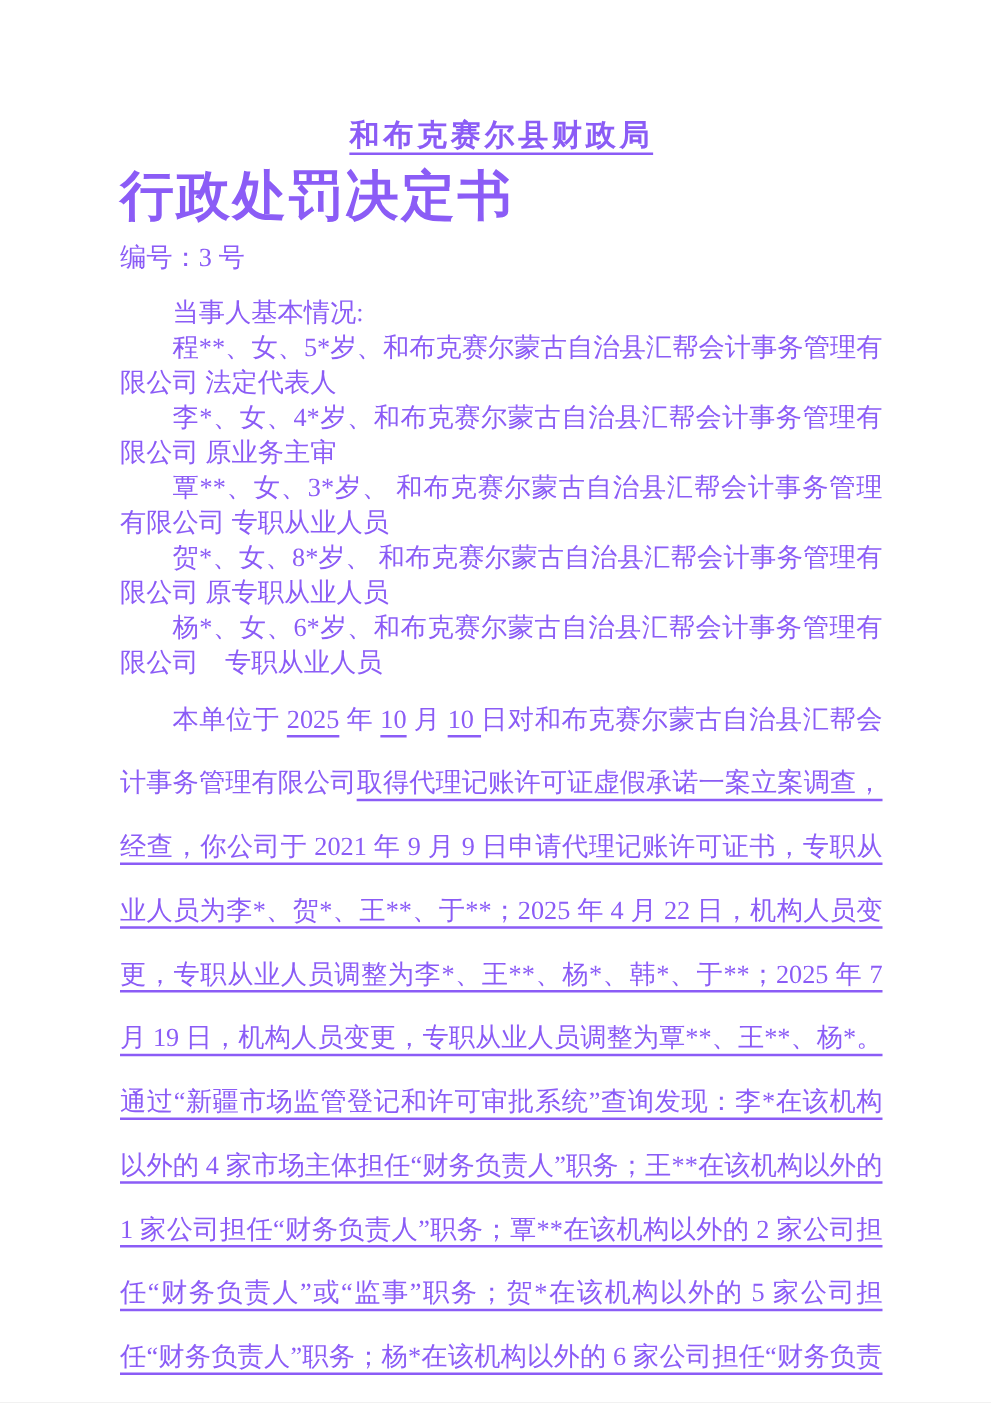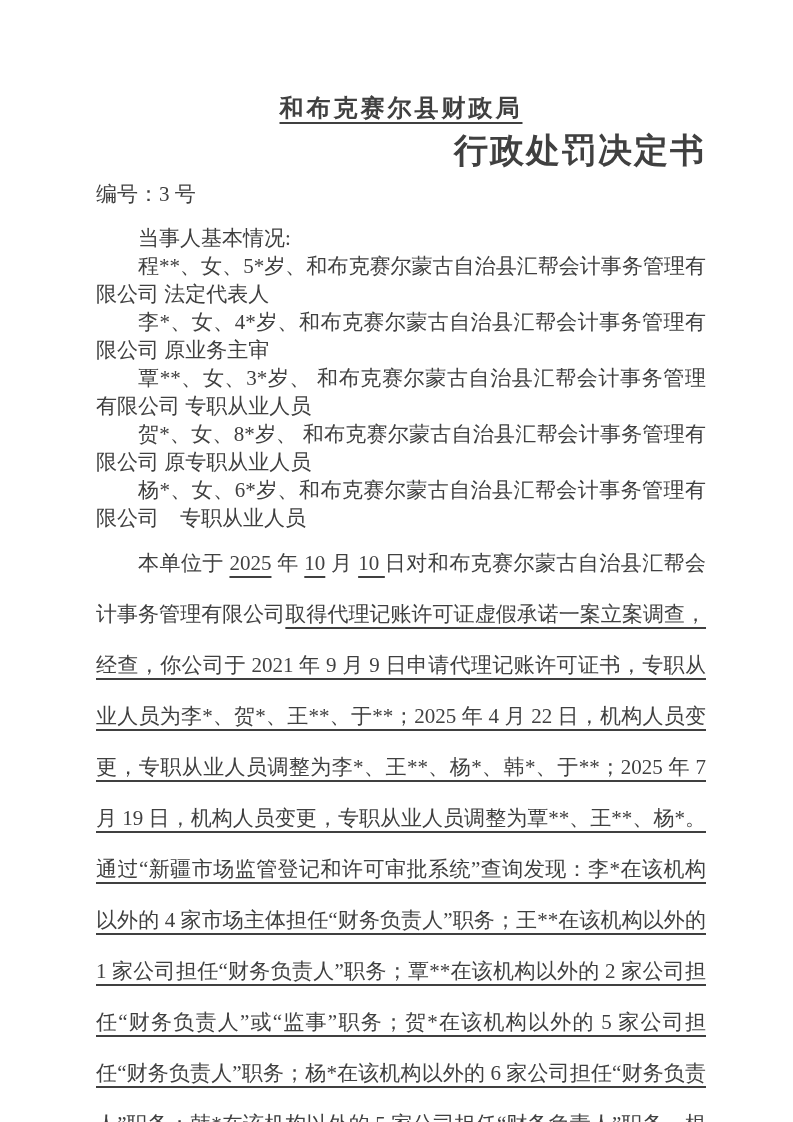--- a/index.html
+++ b/index.html
@@ -6,43 +6,43 @@
     margin: 0;
     padding: 0;
     background: #e8e8e8;
   }
   .page {
     position: relative;
     width: 793px;
     height: 1122px;
     margin: 0 auto;
     background: #ffffff;
-    color: #404040;
+    color: #8b5cf6;
     font-family: "Liberation Serif", "DejaVu Serif", serif;
     overflow: hidden;
   }
   .content {
     position: absolute;
     left: 96px;
     top: 92px;
     width: 610px;
   }
   .issuer {
     text-align: center;
     font-size: 24px;
     font-weight: bold;
     letter-spacing: 3px;
     text-decoration: underline;
     text-underline-offset: 6px;
     text-decoration-thickness: 2px;
     margin: 0 0 4px 0;
   }
   .doc-title {
-    text-align: right;
-    font-size: 34px;
+    text-align: left;
+    font-size: 43px;
     font-weight: bold;
     letter-spacing: 2px;
     margin: 2px 0 6px 0;
   }
   .doc-number {
     text-align: left;
     font-size: 21px;
     padding-right: 58px;
     margin: 0 0 16px 0;
   }

